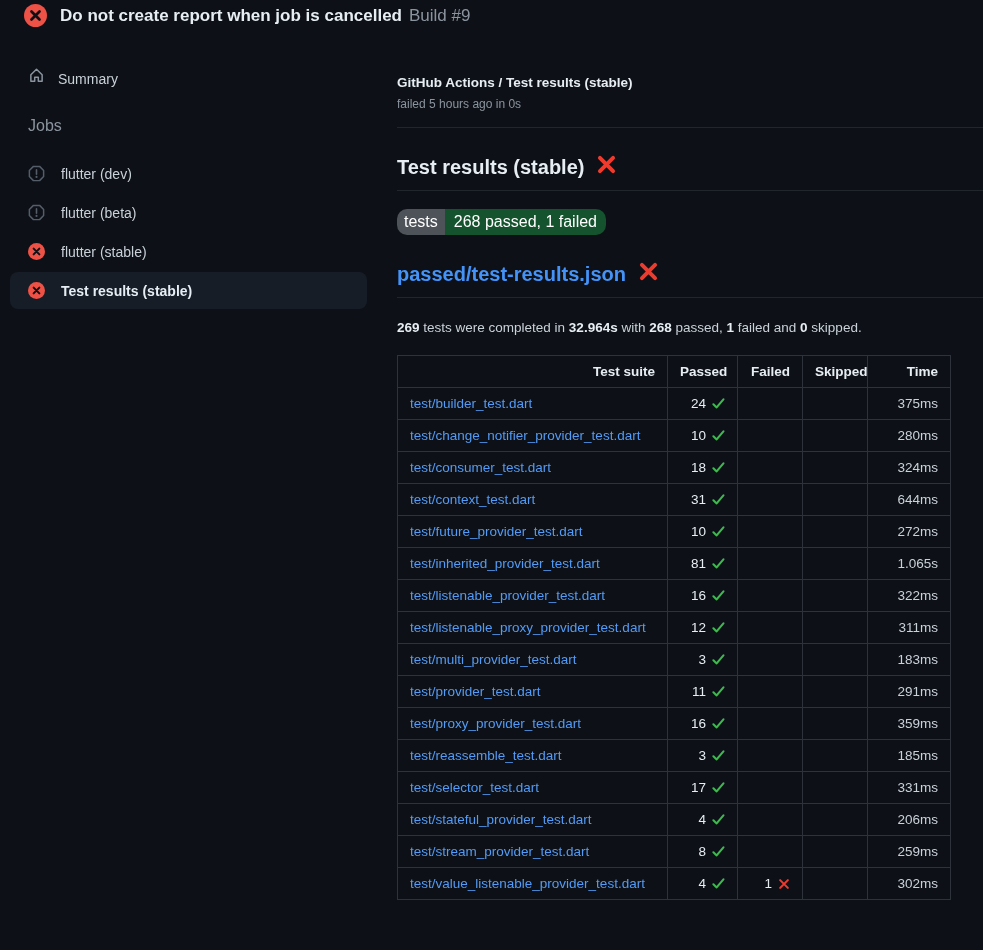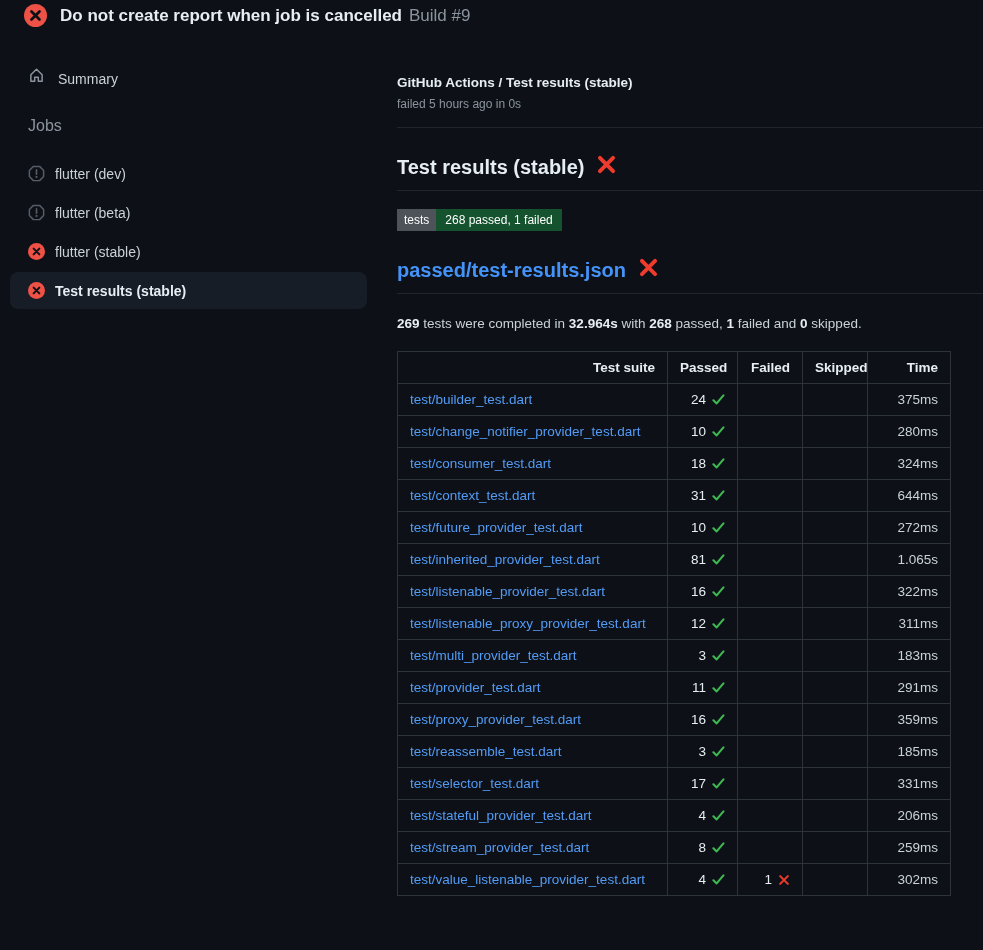--- a/index.html
+++ b/index.html
@@ -17,37 +17,37 @@
 
   
   .layout { display:flex; align-items:flex-start; }
 
   
   .sidebar { flex:none; width:397px; padding:22px 30px 0 10px; }
   .summary-item { display:flex; align-items:flex-end; gap:13px; padding:6px 12px 6px 18px;
                   font-size:14px; color:#c9d1d9; cursor:pointer; border-radius:8px; }
   .summary-item svg { flex:none; }
   .jobs-label { font-size:16px; color:#8b949e; margin:24px 0 20px 18px; }
-  .side-item { display:flex; align-items:center; gap:10px; padding:10px 12px 10px 18px;
+  .side-item { display:flex; align-items:center; gap:16px; padding:10px 12px 10px 18px;
                border-radius:8px; font-size:14px; color:#c9d1d9; margin-bottom:2px; cursor:pointer; }
   .side-item svg { flex:none; }
   .side-item.selected { background:#171d26; font-weight:700; color:#e6edf3; }
 
   
   .main { flex:1; padding-top:36px; }
   .breadcrumb { font-size:13.5px; font-weight:700; color:#e6edf3; }
   .status-line { font-size:12px; color:#8b949e; margin-top:7px; }
   .divider { border-bottom:1px solid #21262d; margin-top:16px; }
 
   h2.section-heading { display:flex; align-items:center; gap:12px; margin:26px 0 0 0;
        padding-bottom:10px; border-bottom:1px solid #21262d;
        font-size:20px; font-weight:700; color:#e6edf3; }
   h2.section-heading.linkish { color:#4493f8; cursor:pointer; }
 
-  .badge { display:inline-flex; margin-top:18px; font-size:12px; line-height:1; border-radius:0; overflow:hidden;align-items:center; }
+  .badge { display:inline-flex; margin-top:18px; font-size:16px; line-height:1; border-radius:10px; overflow:hidden;align-items:center; }
   .badge .k { background:#4d5359; color:#ffffff; padding:5px 7px; }
   .badge .v { background:#14532d; color:#ffffff; padding:5px 9px; }
 
   .summary-line { margin:22px 0 0 0; font-size:13.5px; color:#c9d1d9; }
   .summary-line strong { color:#e6edf3; font-weight:700; }
 
   
   table.results { border-collapse:collapse; margin-top:20px; table-layout:fixed; width:553px; font-size:13.5px; }
   table.results th, table.results td { border:1px solid #2d333b; padding:8px 12px; white-space:nowrap; overflow:hidden; }
   table.results th { color:#e6edf3; font-weight:700; text-align:right; }

